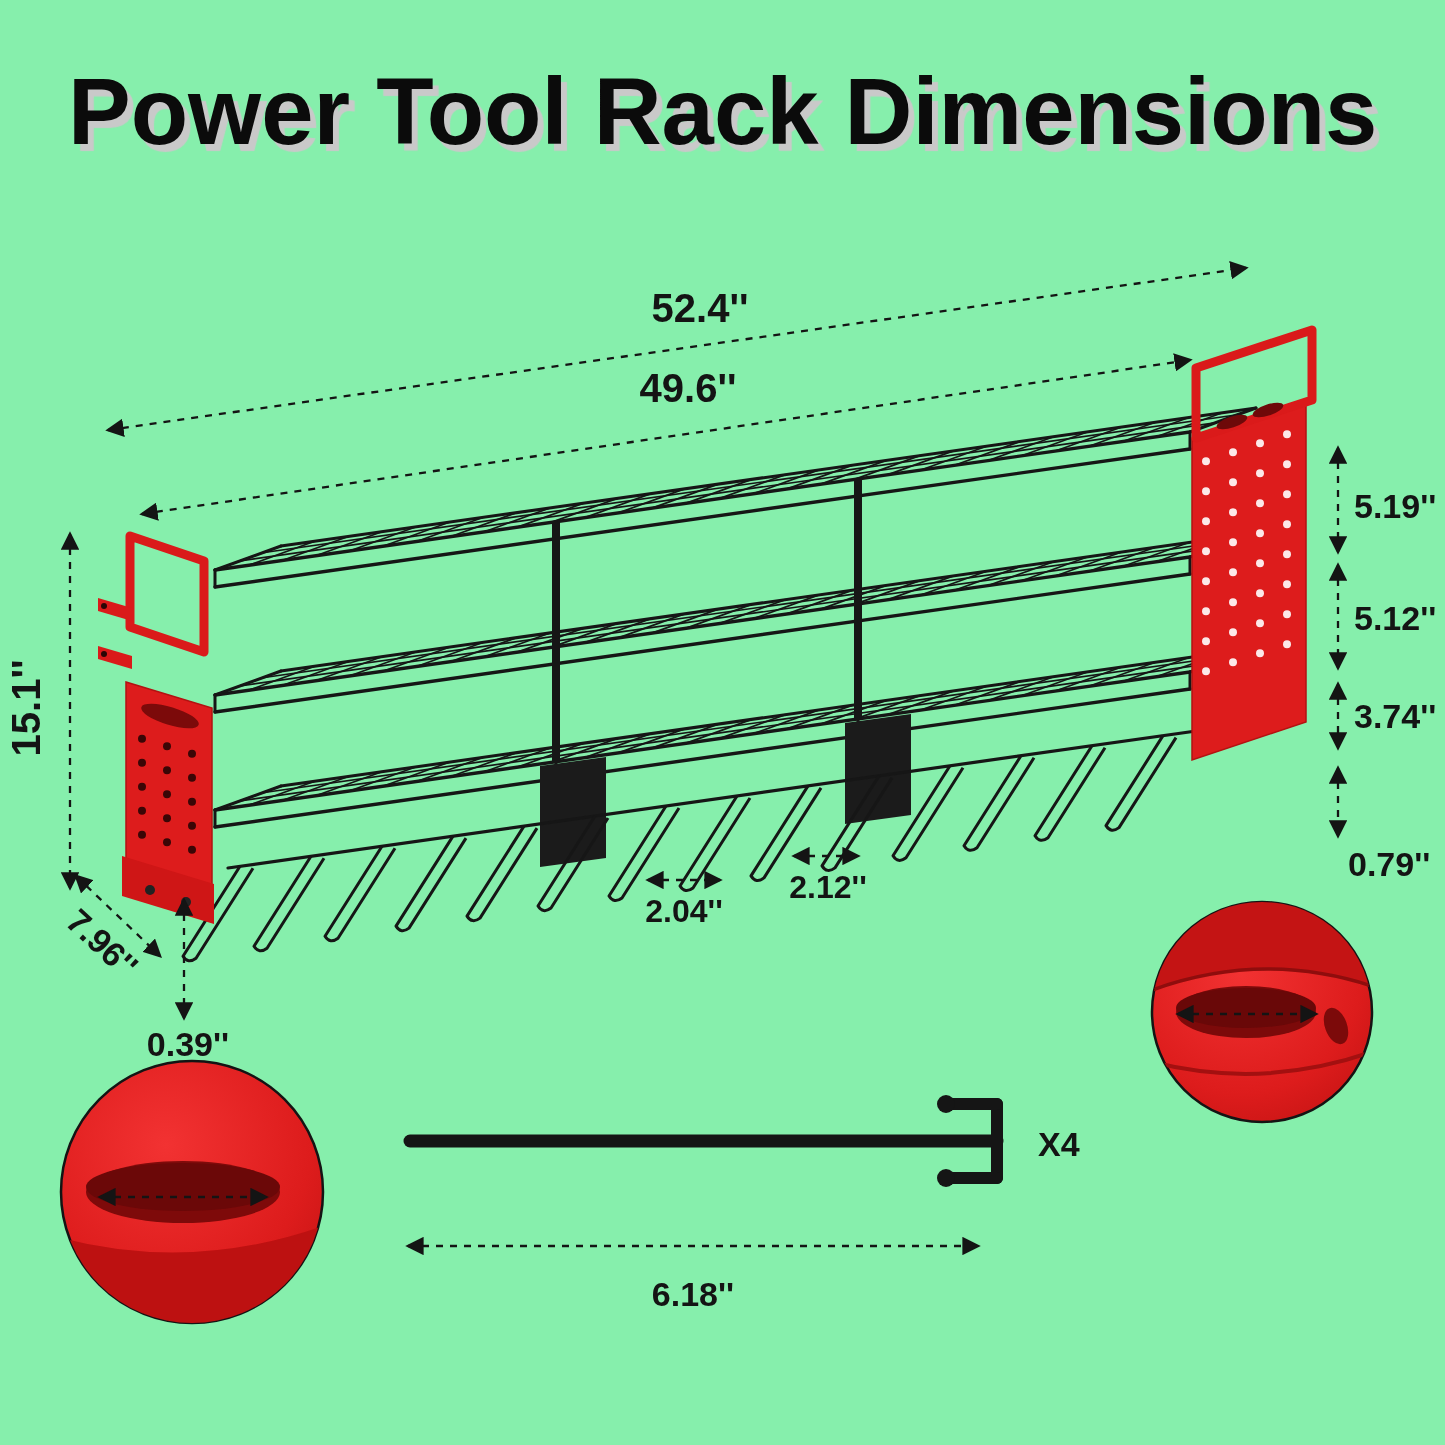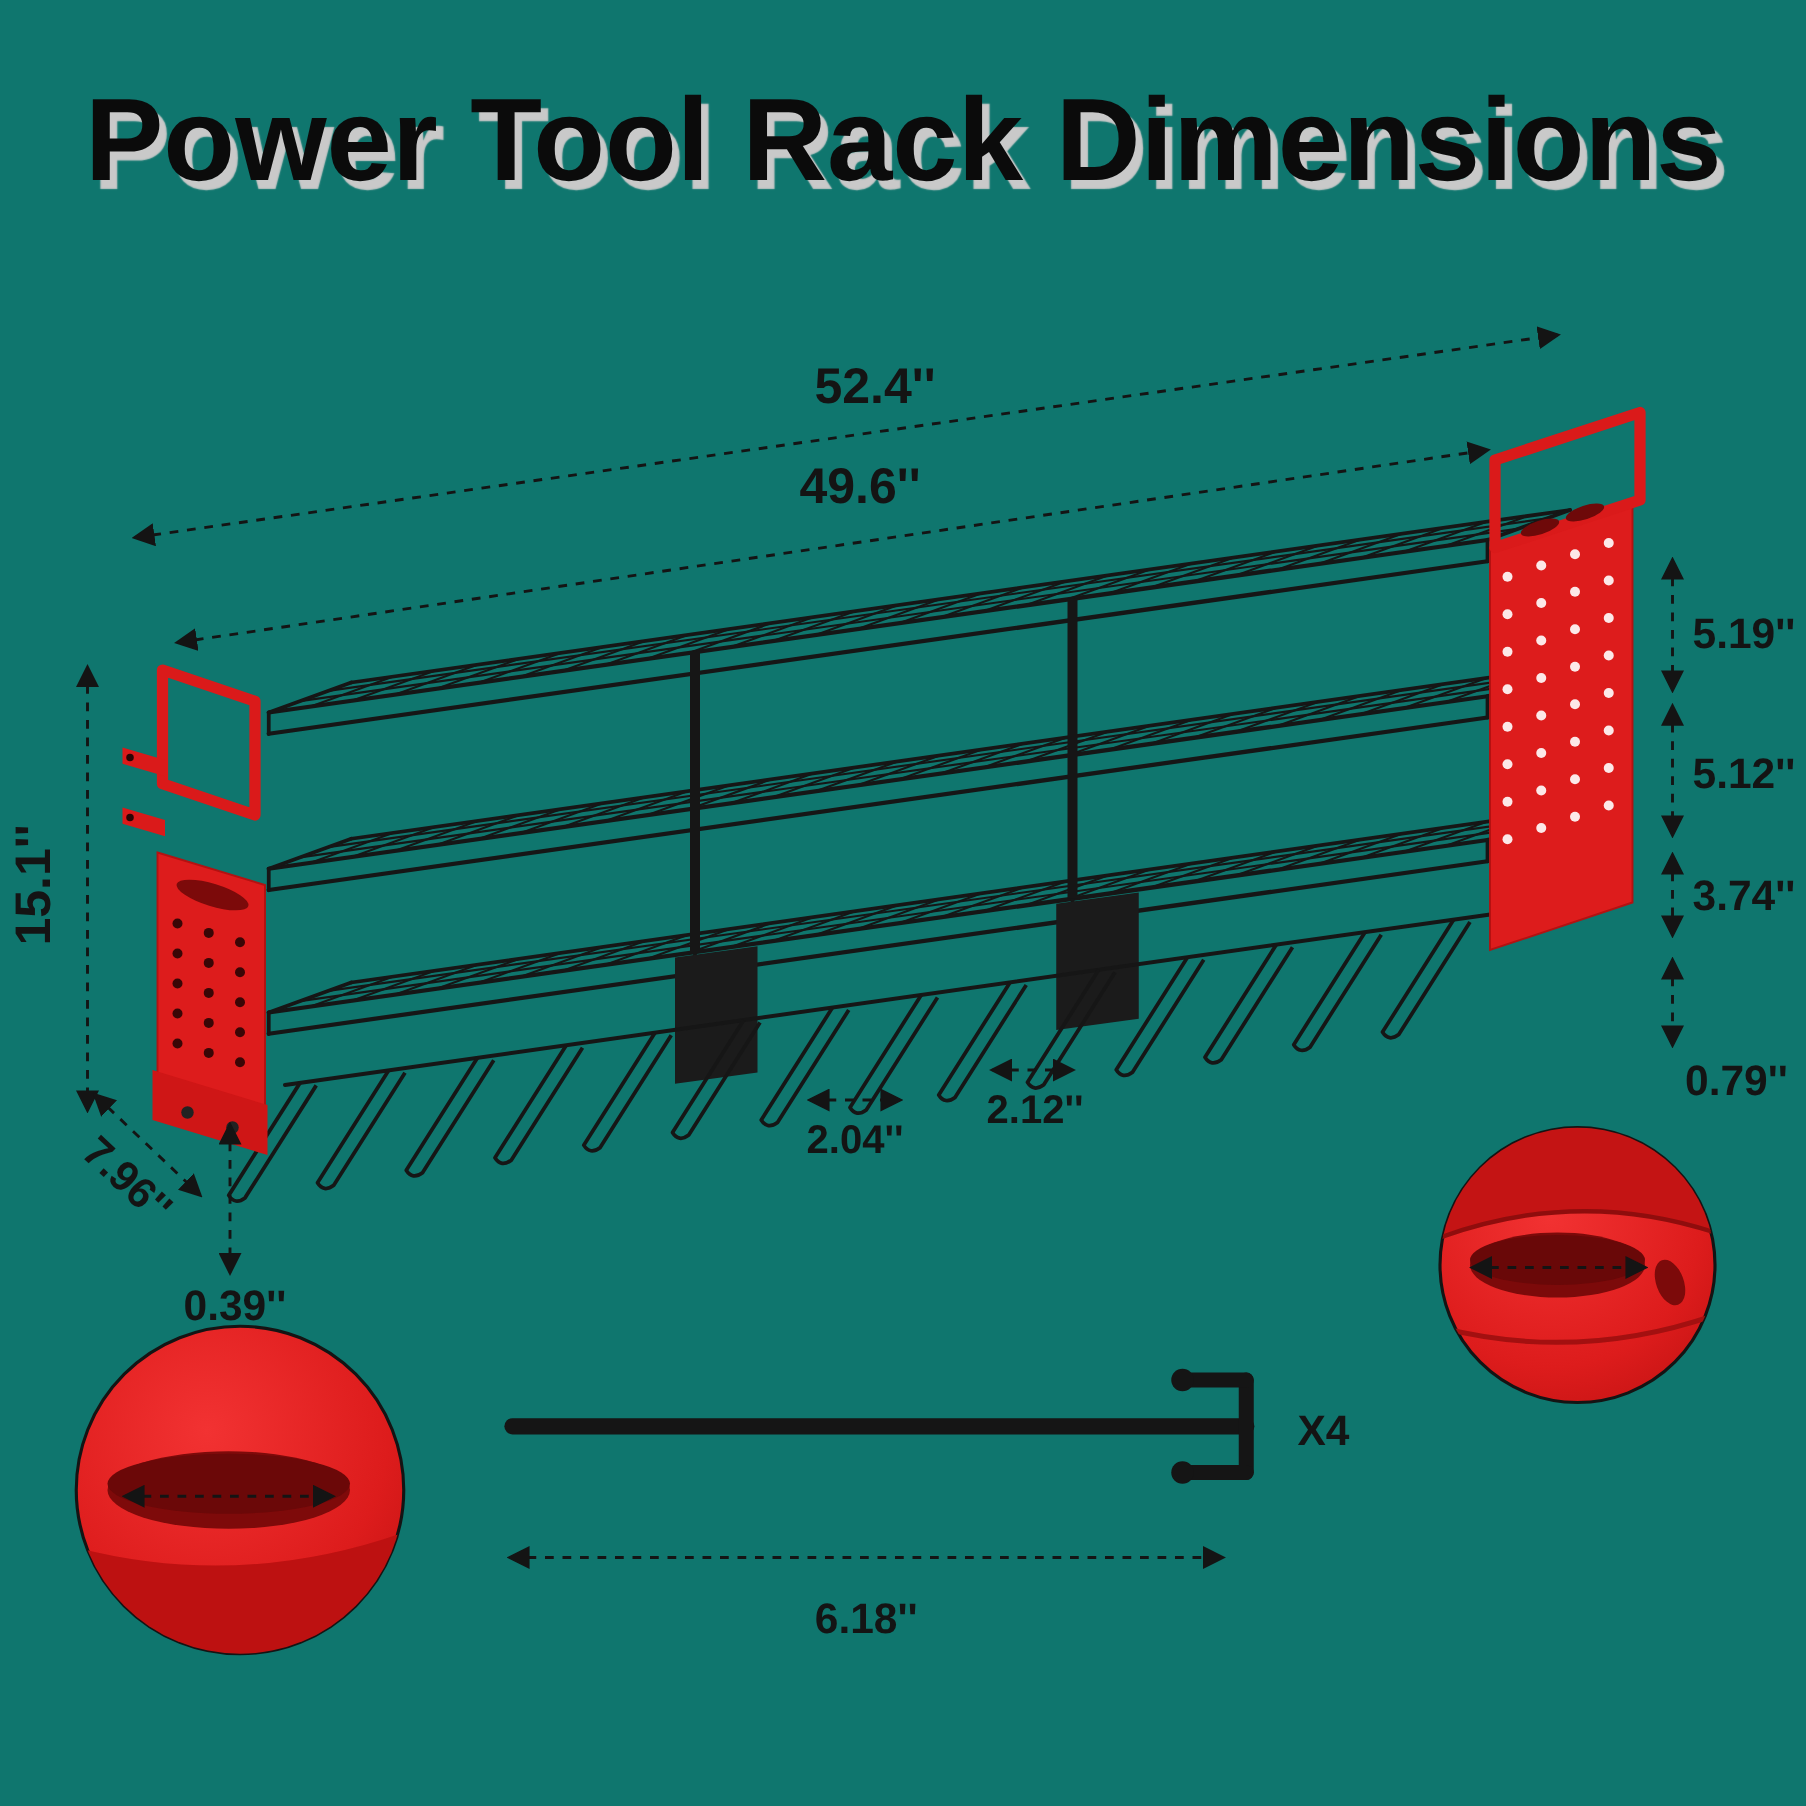--- a/index.html
+++ b/index.html
@@ -1,16 +1,16 @@
 <!DOCTYPE html>
 <html><head>
 <meta charset="utf-8">
 <style>
   html,body{margin:0;padding:0;background:#fff;}
-  .canvas{position:relative;width:1445px;height:1445px;background:#0f766e;overflow:hidden;font-family:"Liberation Sans",sans-serif;}
+  .canvas{position:relative;width:1445px;height:1445px;background:#86efac;overflow:hidden;font-family:"Liberation Sans",sans-serif;}
   .title{position:absolute;left:68px;top:58px;margin:0;font-size:94px;font-weight:800;letter-spacing:0;
          color:#0b0b0b;white-space:nowrap;text-shadow:6px 7px 1px #c9c9c9;font-family:"Liberation Sans",sans-serif;}
   svg.diagram{position:absolute;left:0;top:0;}
   .dim{stroke:#141414;stroke-width:2.3;stroke-dasharray:7 7;fill:none;
        marker-start:url(#ah);marker-end:url(#ah);}
   .dlab{font-family:"Liberation Sans",sans-serif;font-weight:600;font-size:34px;fill:#141414;}
   .big{font-size:40px;}
   .small{font-size:32px;}
 </style>
 </head>

